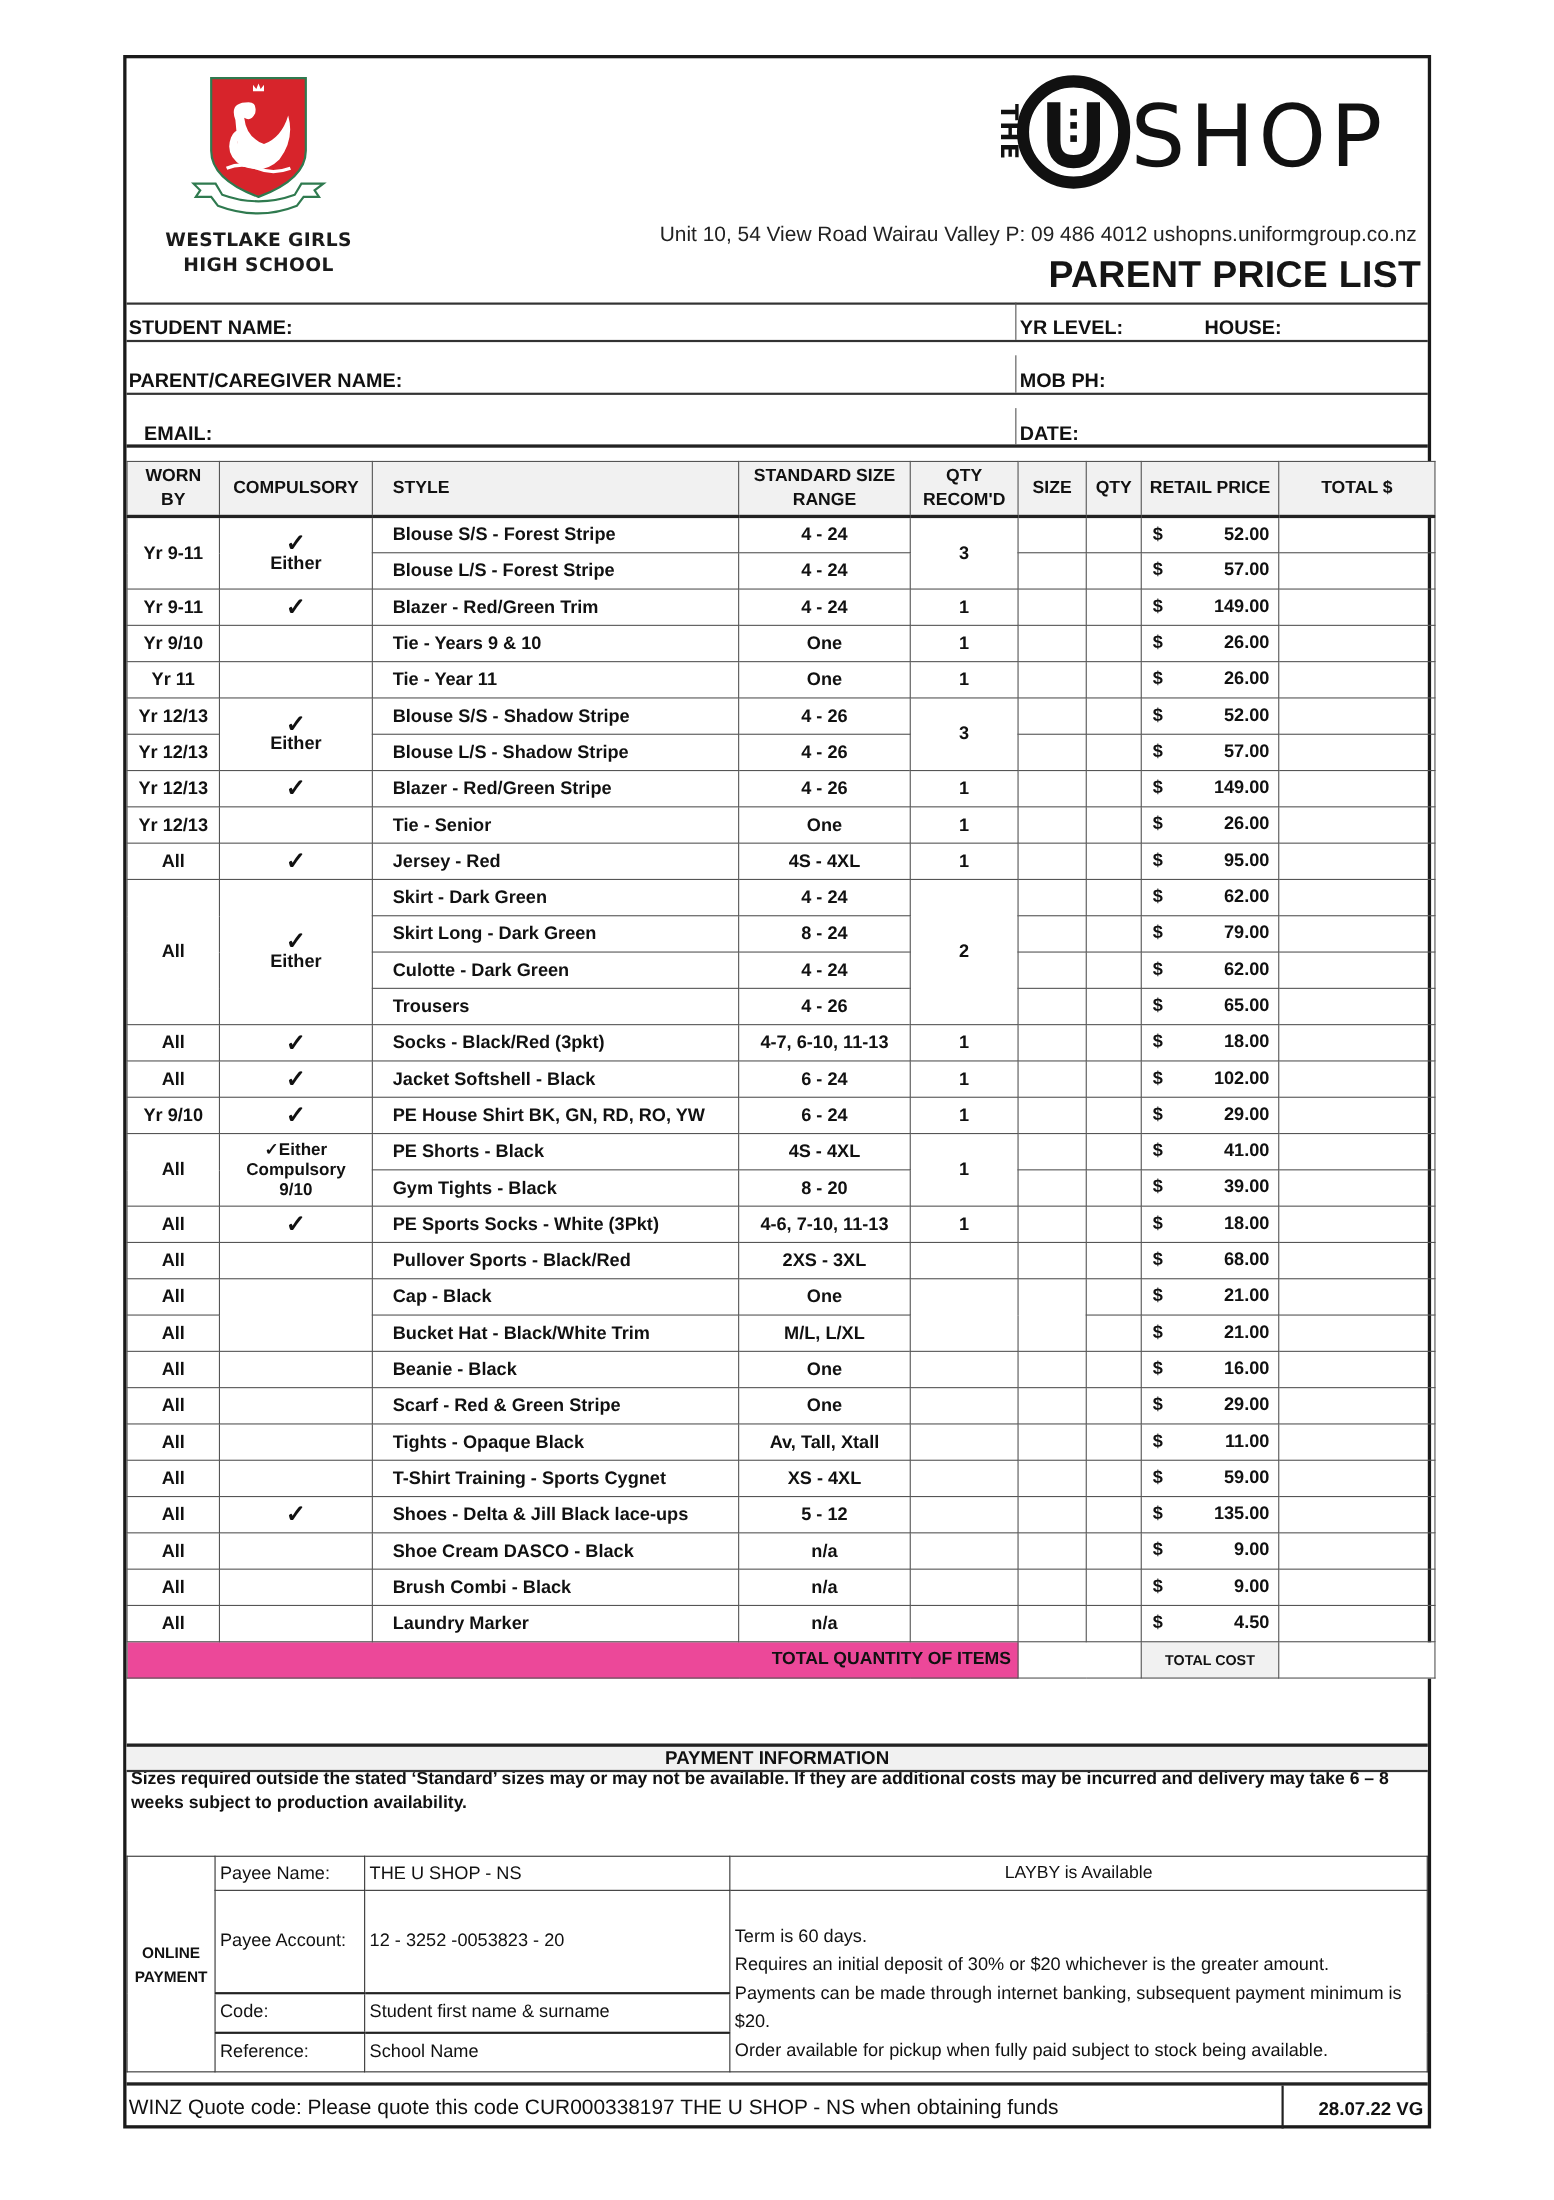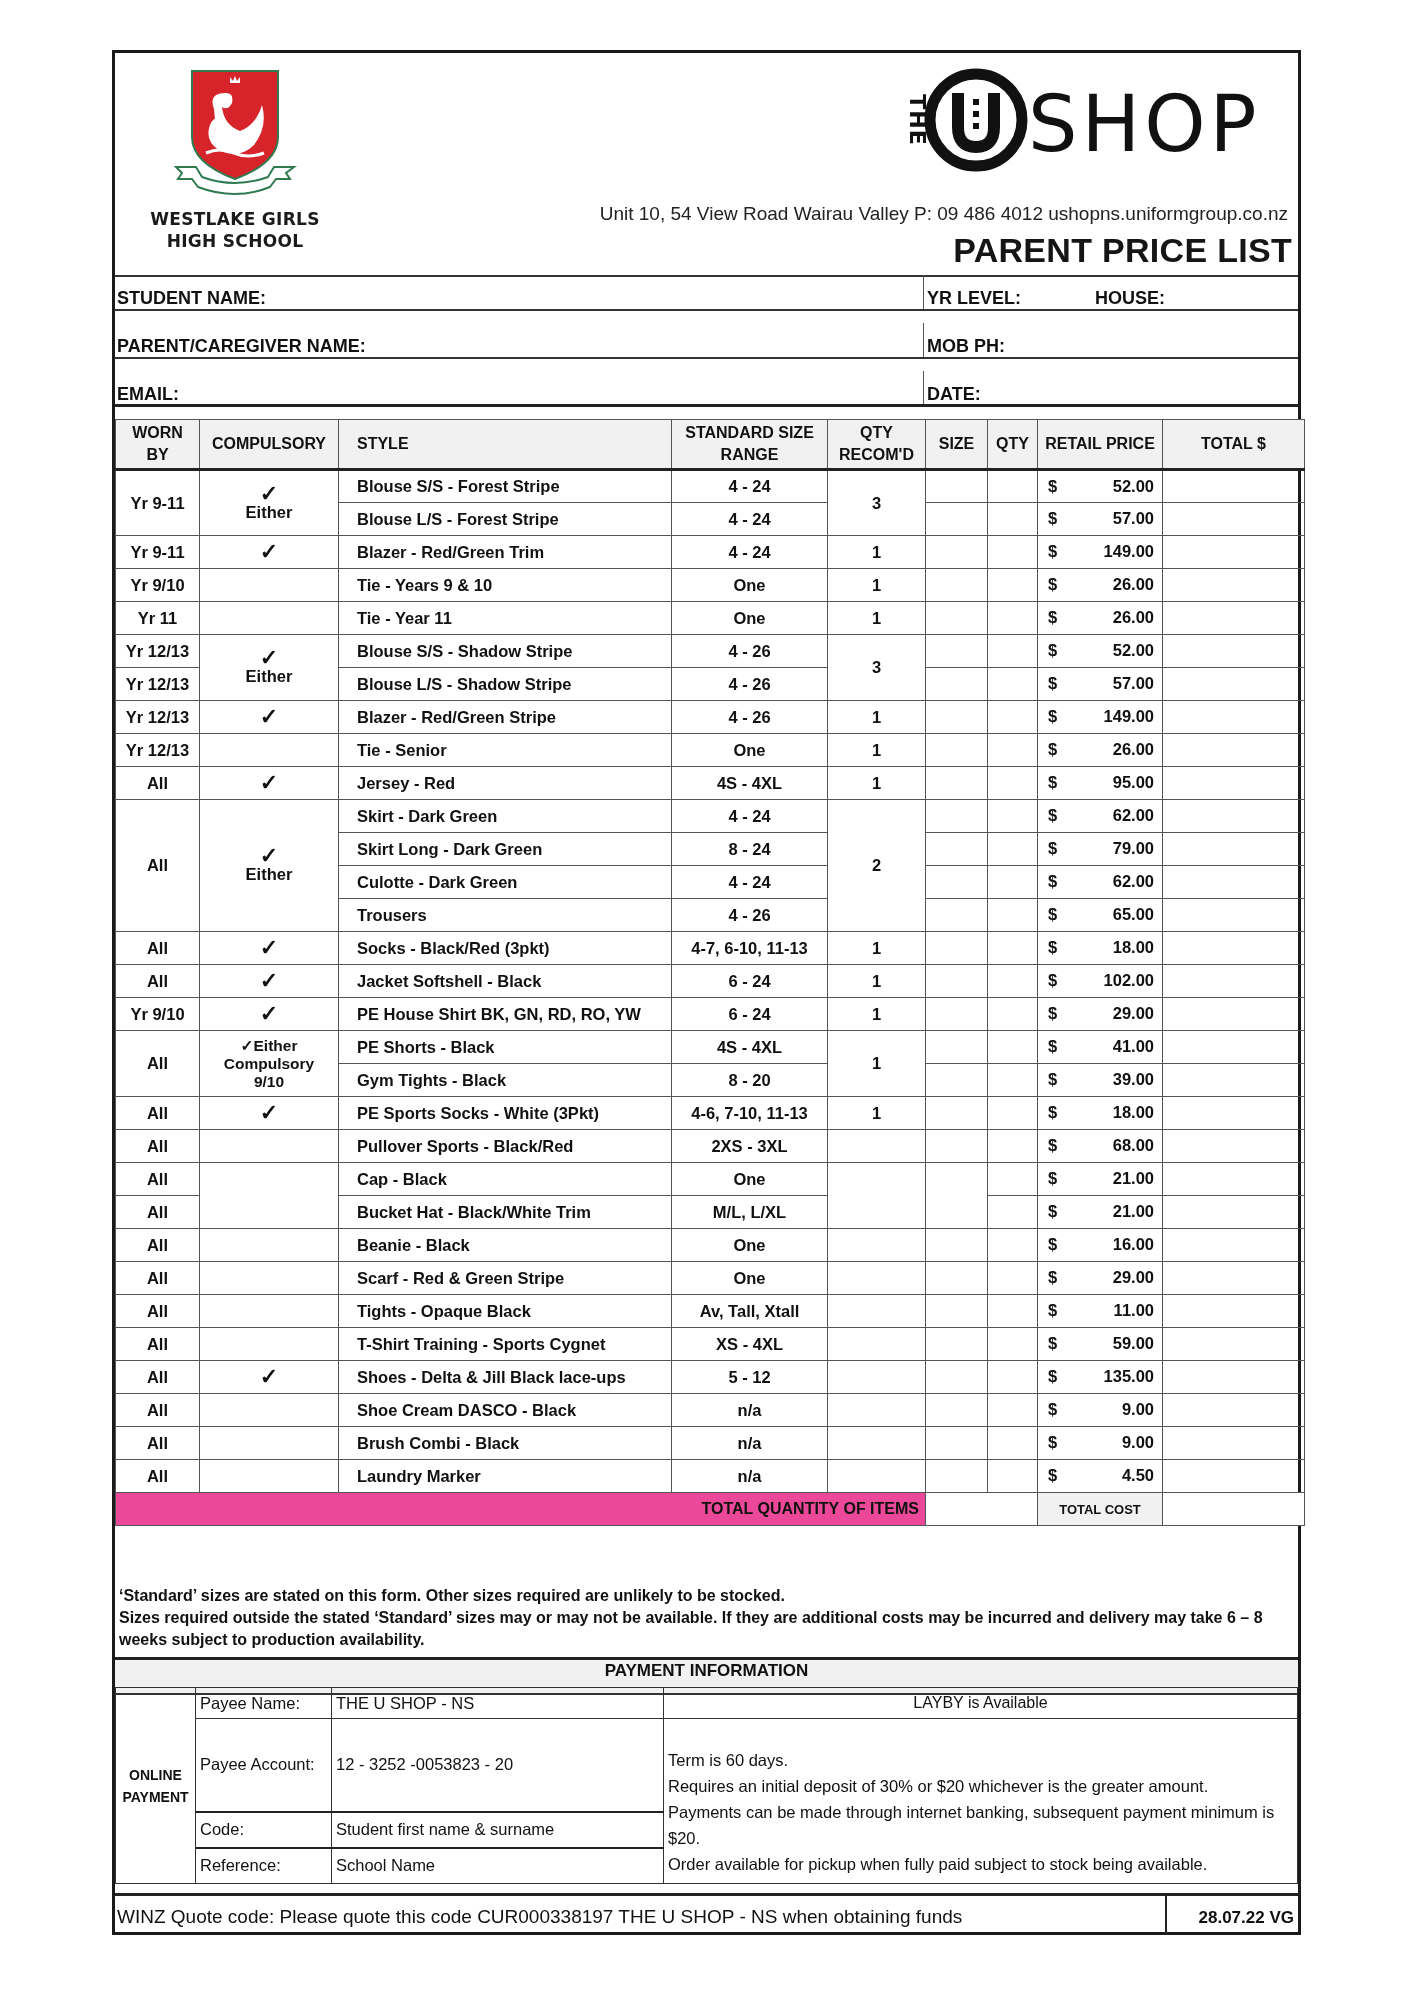--- a/index.html
+++ b/index.html
@@ -22,21 +22,21 @@
   .sty { padding-left: 18px !important; text-align: left; }
   .price { position: relative; }
   .price .dol { position: absolute; left: 10px; top: 6px; }
   .price .amt { position: absolute; right: 8px; top: 6px; }
   .thick-top td { border-top: 2px solid #222; }
   .chk { font-size: 22px; line-height: 18px; font-weight: bold; display: block; }
   .totrow td { height: 34px; background: #ffffff; border-top: 3px solid #222; border-bottom: 3px solid #222; }
   .totrow .tql { background: #ec4899; text-align: right; font-size: 16px; }
   .totrow .tcl { background: #f1f1f1; text-align: center; font-size: 13px; }
   .notes { position: absolute; left: 0; top: 1530px; width: 100%; padding: 2px 4px; box-sizing: border-box; font-size: 16px; font-weight: bold; line-height: 22px; }
-  .pay-title { position: absolute; left: 0; top: 1604px; width: 100%; height: 38px; background: #f1f1f1; border-top: 3px solid #222; border-bottom: 2px solid #333; box-sizing: border-box; text-align: center; font-size: 17px; font-weight: bold; line-height: 22px; }
+  .pay-title { position: absolute; left: 0; top: 1532px; width: 100%; height: 26px; background: #f1f1f1; border-top: 3px solid #222; border-bottom: 2px solid #333; box-sizing: border-box; text-align: center; font-size: 17px; font-weight: bold; line-height: 22px; }
   table.pay { position: absolute; left: 0; top: 1634px; width: 100%; border-collapse: collapse; table-layout: fixed; font-size: 16.5px; }
   table.pay td { border: 1px solid #333; padding: 0 4px; box-sizing: border-box; }
   .online { text-align: center; font-weight: bold; font-size: 14px; line-height: 22px; }
   .layby-title { text-align: center; font-size: 16px; }
   .layby-body { vertical-align: top; padding-top: 10px !important; font-size: 16.5px; line-height: 26px; }
   .winz { position: absolute; left: 0; top: 1840px; width: 100%; height: 42px; border-top: 3px solid #222; box-sizing: border-box; font-size: 19px; }
   .winz .txt { position: absolute; left: 2px; top: 10px; }
   .winz .vsep { position: absolute; left: 1050px; top: 0; bottom: 0; border-left: 2px solid #222; }
   .winz .date { position: absolute; right: 4px; top: 12px; font-size: 17px; font-weight: bold; }
 </style>
@@ -79,21 +79,21 @@
     <div class="vsep"></div>
     <span class="lbl" style="left:812px;">YR LEVEL:</span>
     <span class="lbl" style="left:980px;">HOUSE:</span>
   </div>
   <div class="info" style="top:270px;">
     <span class="lbl" style="left:2px;">PARENT/CAREGIVER NAME:</span>
     <div class="vsep"></div>
     <span class="lbl" style="left:812px;">MOB PH:</span>
   </div>
   <div class="info" style="top:318px; border-bottom:3px solid #222;">
-    <span class="lbl" style="left:2px;">EMAIL:</span>
+    <span class="lbl" style="left:16px;">EMAIL:</span>
     <div class="vsep"></div>
     <span class="lbl" style="left:812px;">DATE:</span>
   </div>
 
   <table class="items">
     <colgroup>
       <col style="width:84px">
         <col style="width:139px">
         <col style="width:333px">
         <col style="width:156px">

